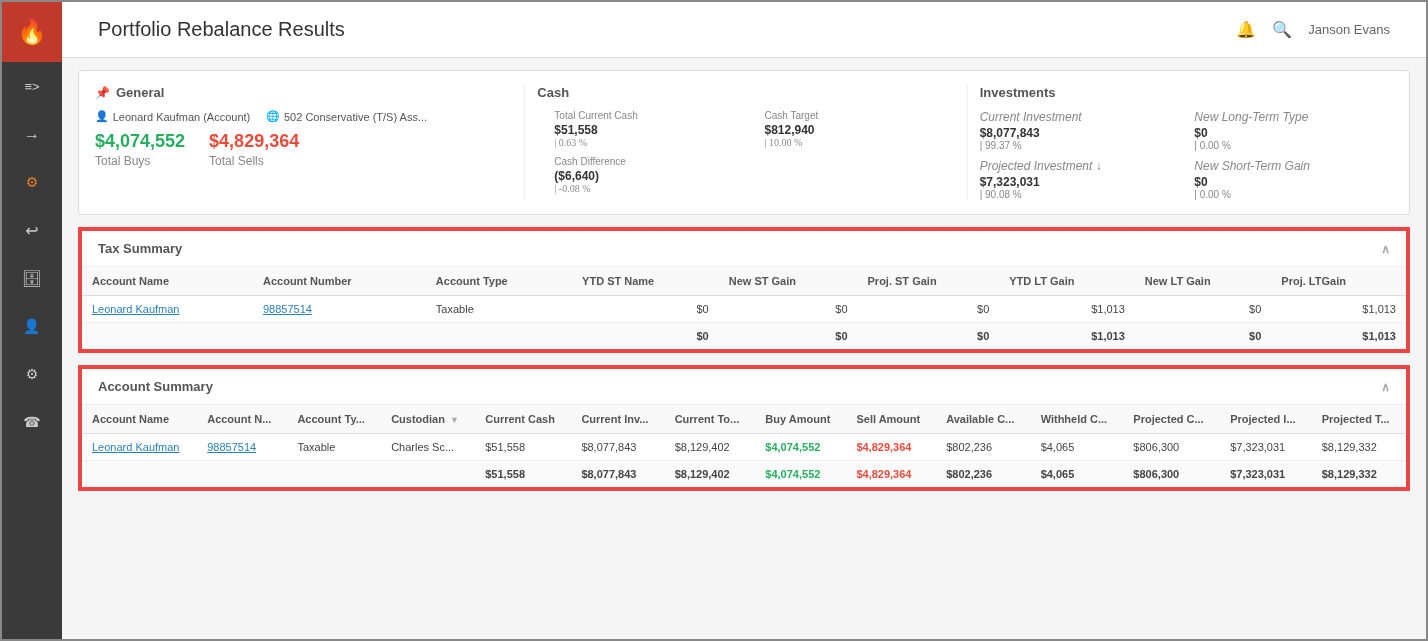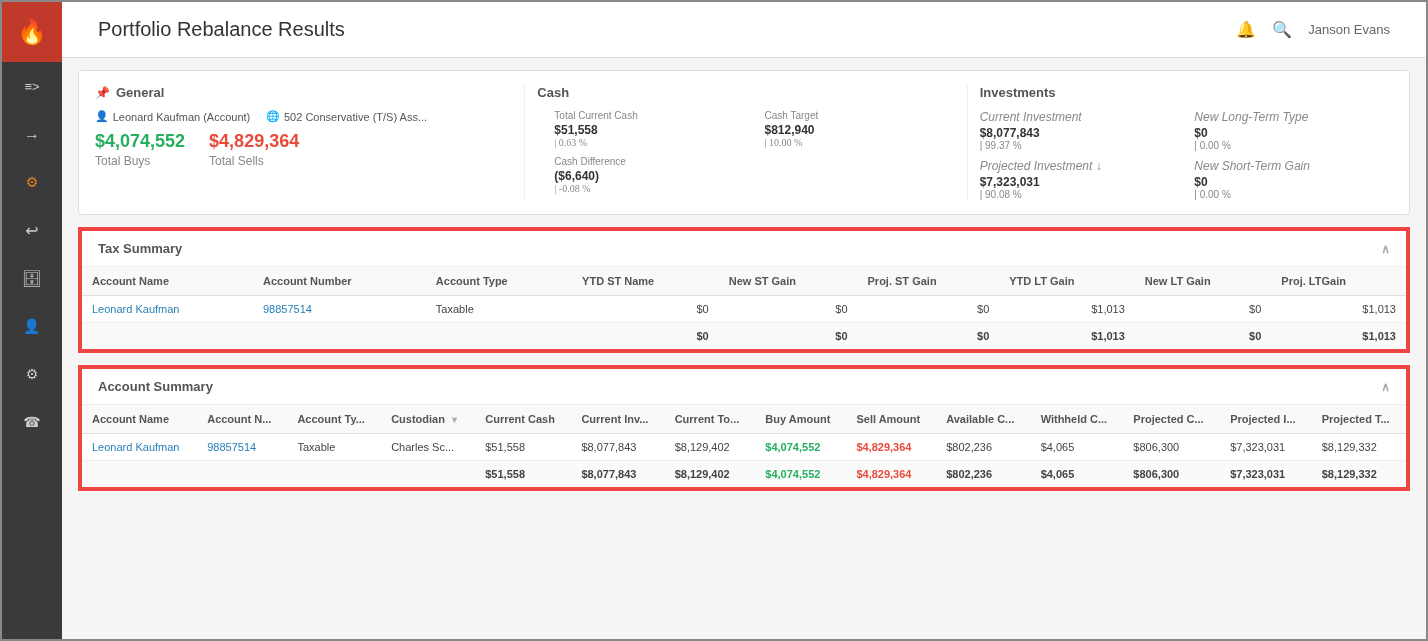--- a/index.html
+++ b/index.html
@@ -180,21 +180,21 @@
       white-space: nowrap;
     }
     td {
       padding: 7px 10px;
       border-bottom: 1px solid #f0f0f0;
       color: #444;
       white-space: nowrap;
     }
     tr:last-child td { border-bottom: none; }
     .total-row td { font-weight: 600; background: #fafafa; }
-    .link-cell { color: #2980b9; cursor: pointer; }
+    .link-cell { color: #2980b9; text-decoration: underline; cursor: pointer; }
     .val-green { color: #27ae60; font-weight: 600; }
     .val-red { color: #e74c3c; font-weight: 600; }
     .sort-icon { color: #aaa; font-size: 9px; margin-left: 2px; }
   </style>
 </head>
 <body>
 
 <div class="sidebar">
   <div class="sidebar-logo">🔥</div>
   <div class="sidebar-item" style="font-size:13px; color:#ccc;">≡&gt;</div>

